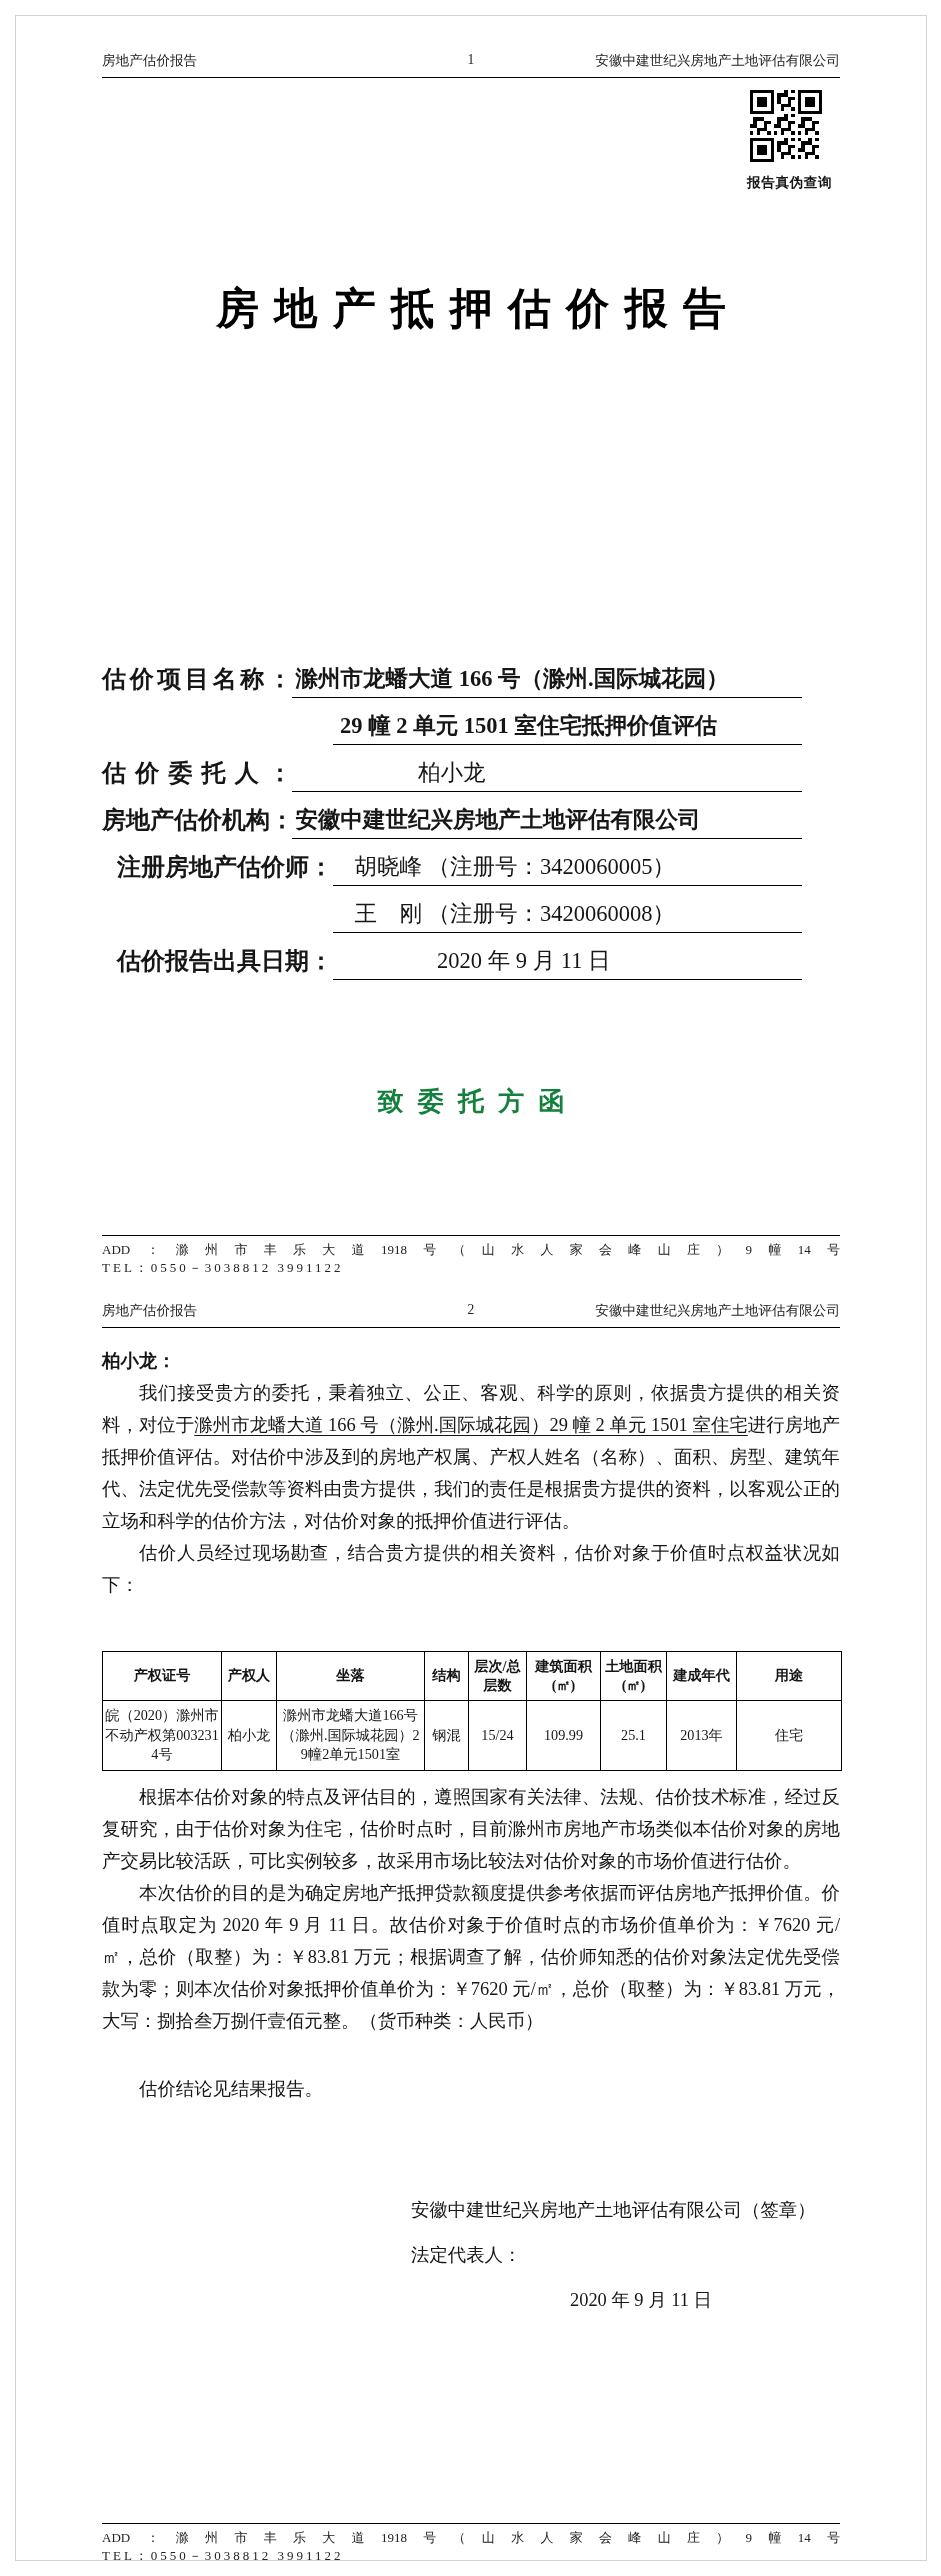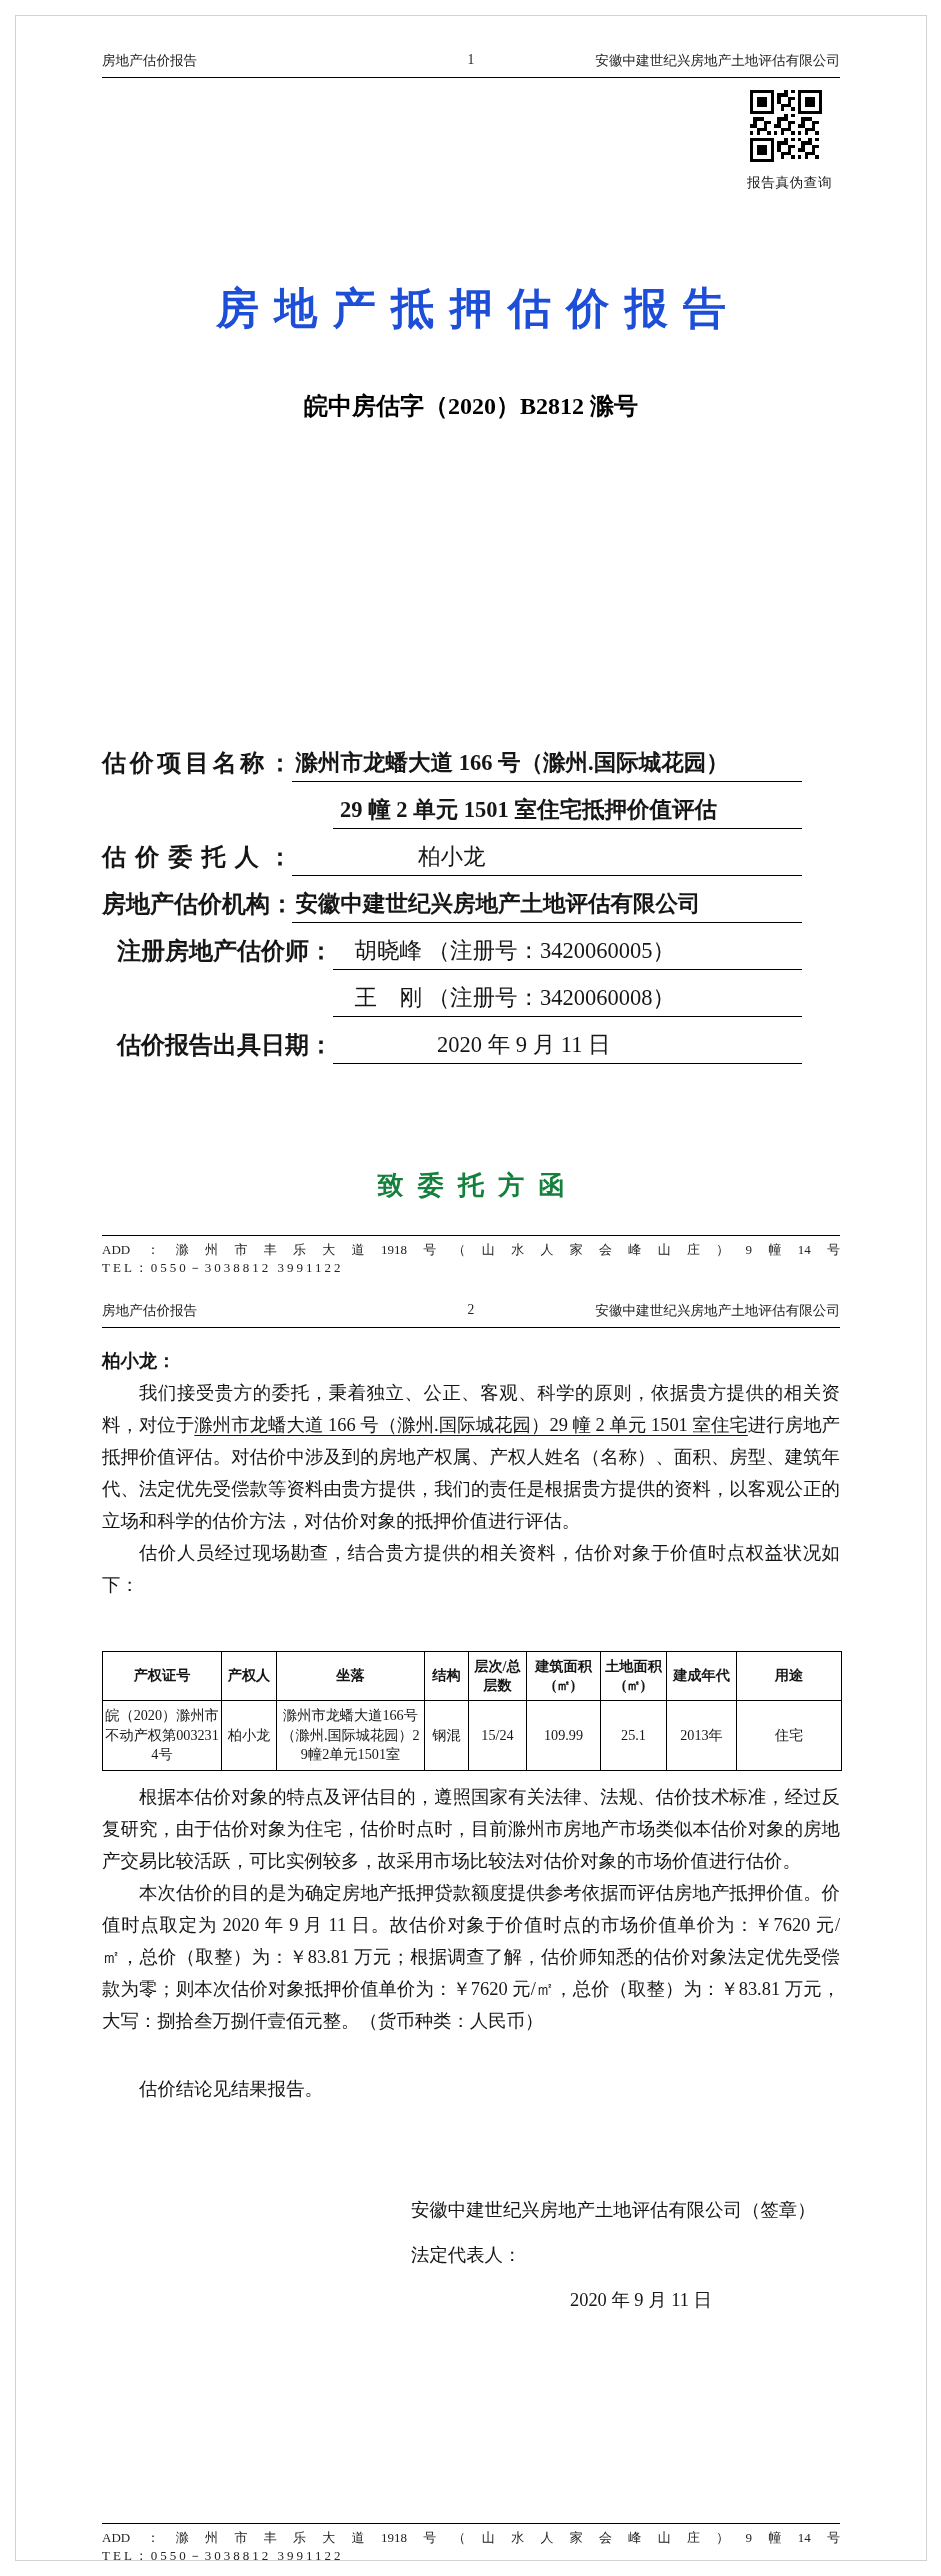--- a/index.html
+++ b/index.html
@@ -23,25 +23,25 @@
 
   
   .page-footer { position:absolute; left:102px; right:102px; top:1235px;
                  border-top:1.2px solid #000; padding-top:4.7px; font-size:13px; color:#222; }
   .footer-add { line-height:18px; text-align:justify; text-align-last:justify; }
   .footer-tel { line-height:18px; letter-spacing:3px; }
 
   
   .qr-block { position:absolute; top:90px; right:117px; width:78px; text-align:center; }
   .qr-svg { width:72px; height:72px; display:block; margin:0 auto; }
-  .qr-caption { margin-top:12px; font-size:13.6px; font-weight:normal; letter-spacing:0.6px; white-space:nowrap; }
+  .qr-caption { margin-top:12px; font-size:13.6px; font-weight:bold; letter-spacing:0.6px; white-space:nowrap; }
 
   
   .report-title { margin-top:202px; text-align:center; font-size:43px; font-weight:bold;
-                  letter-spacing:15.4px; text-indent:15.4px; white-space:nowrap; color:#1d4ed8; }
+                  letter-spacing:15.4px; text-indent:15.4px; white-space:nowrap; color:#000000; }
   .doc-no { margin-top:52px; text-align:center; font-size:24px; font-weight:bold; color:#000; }
 
   .fields { margin-top:313px; font-size:24px; }
   .field-row { display:flex; align-items:flex-end; height:47px; }
   .f-label { flex:none; width:190px; font-weight:bold; text-align-last:justify; padding-bottom:3.6px; white-space:nowrap; }
   .f-label.wide, .f-spacer { width:216px;margin-left:15px; }
   .f-spacer { flex:none; }
   .f-value { flex:1; margin-right:38px; border-bottom:1.2px solid #000;
              font-size:22.5px; padding:0 3.6px 3.6px; white-space:nowrap; }
   .v-bold { font-weight:bold; }
@@ -200,21 +200,20 @@
             <rect x="12" y="19" width="1" height="1"></rect>
             <rect x="14" y="19" width="1" height="1"></rect>
             <rect x="16" y="19" width="1" height="1"></rect>
             <rect x="19" y="19" width="1" height="1"></rect>
           </g>
       </svg>
       <div class="qr-caption">报告真伪查询</div>
     </div>
 
     <h1 class="report-title">房地产抵押估价报告</h1>
-    <div class="doc-no">皖中房估字（2020）B2812 滁号</div>
 
     <div class="fields">
       <div class="field-row">
         <span class="f-label">估价项目名称：</span>
         <span class="f-value v-bold">滁州市龙蟠大道 166 号（滁州.国际城花园）</span>
       </div>
       <div class="field-row">
         <span class="f-spacer"></span>
         <span class="f-value v-bold v-line2">29 幢 2 单元 1501 室住宅抵押价值评估</span>
       </div>

